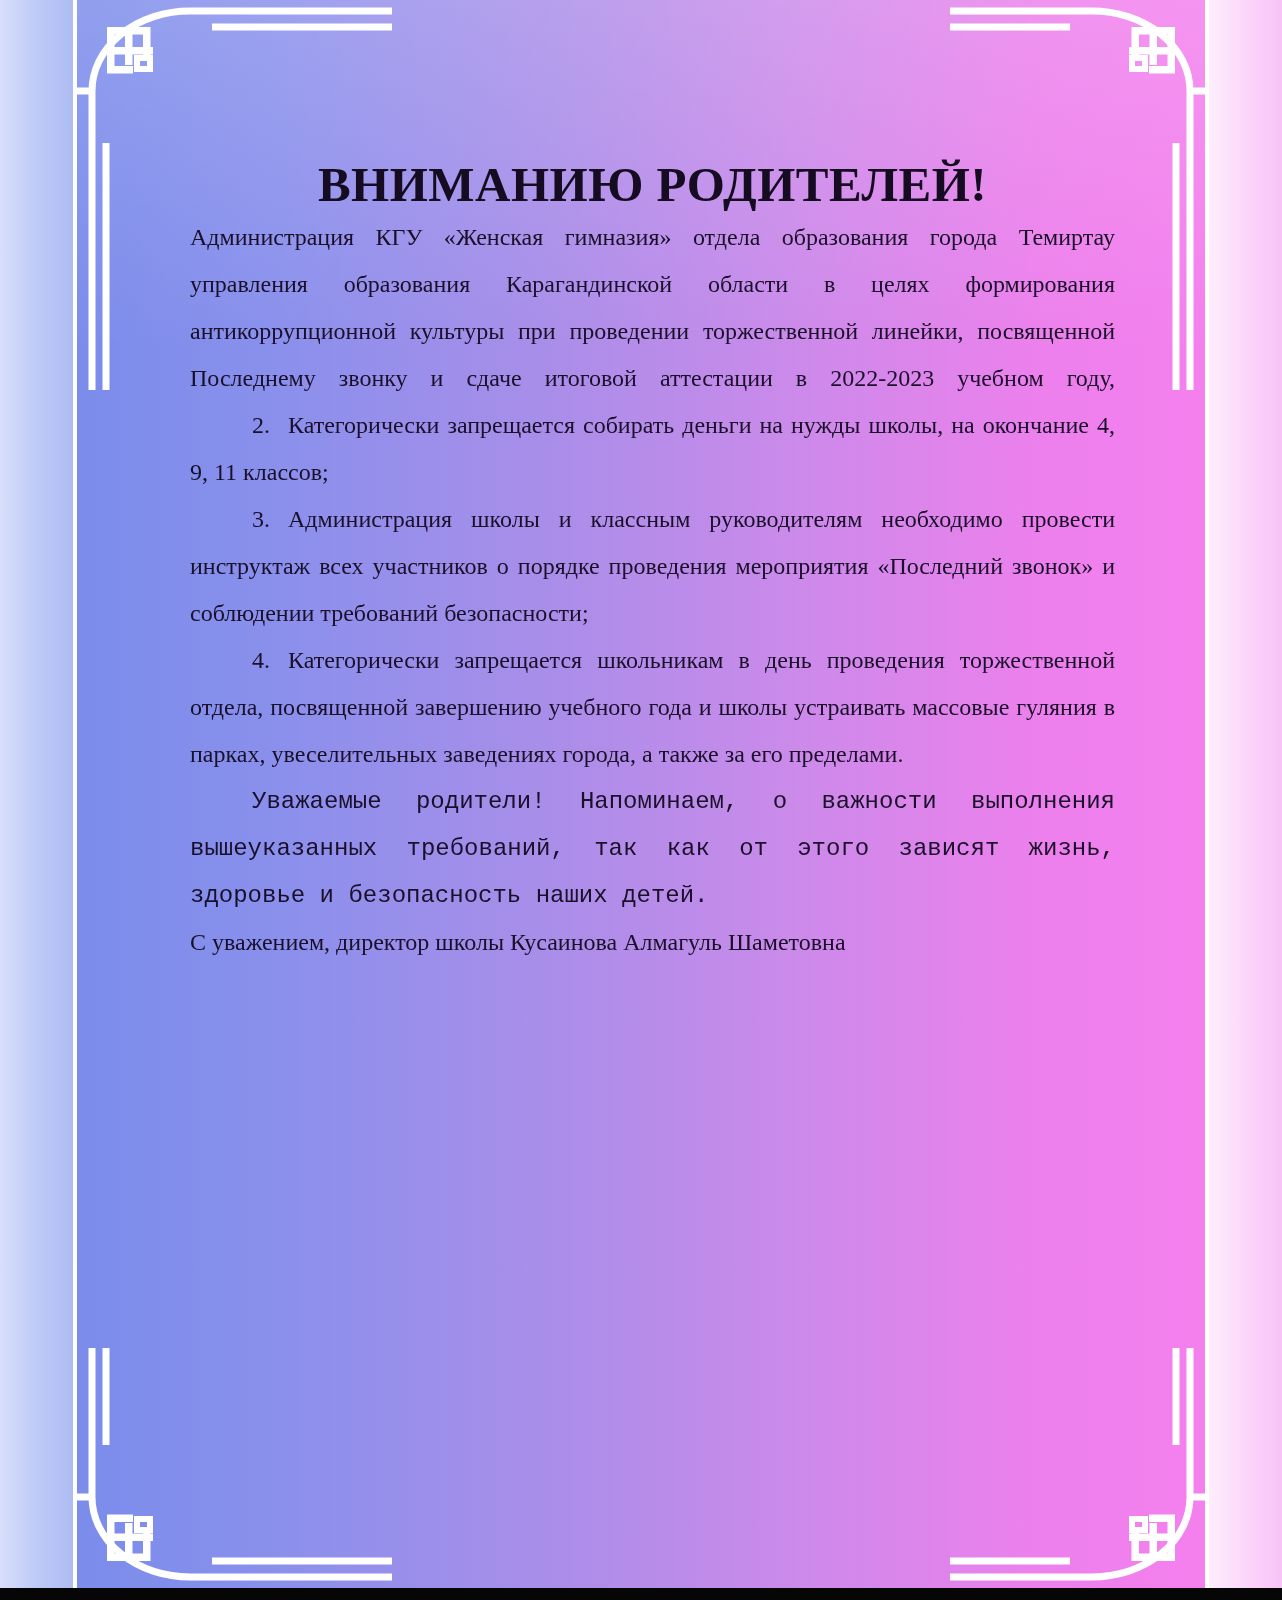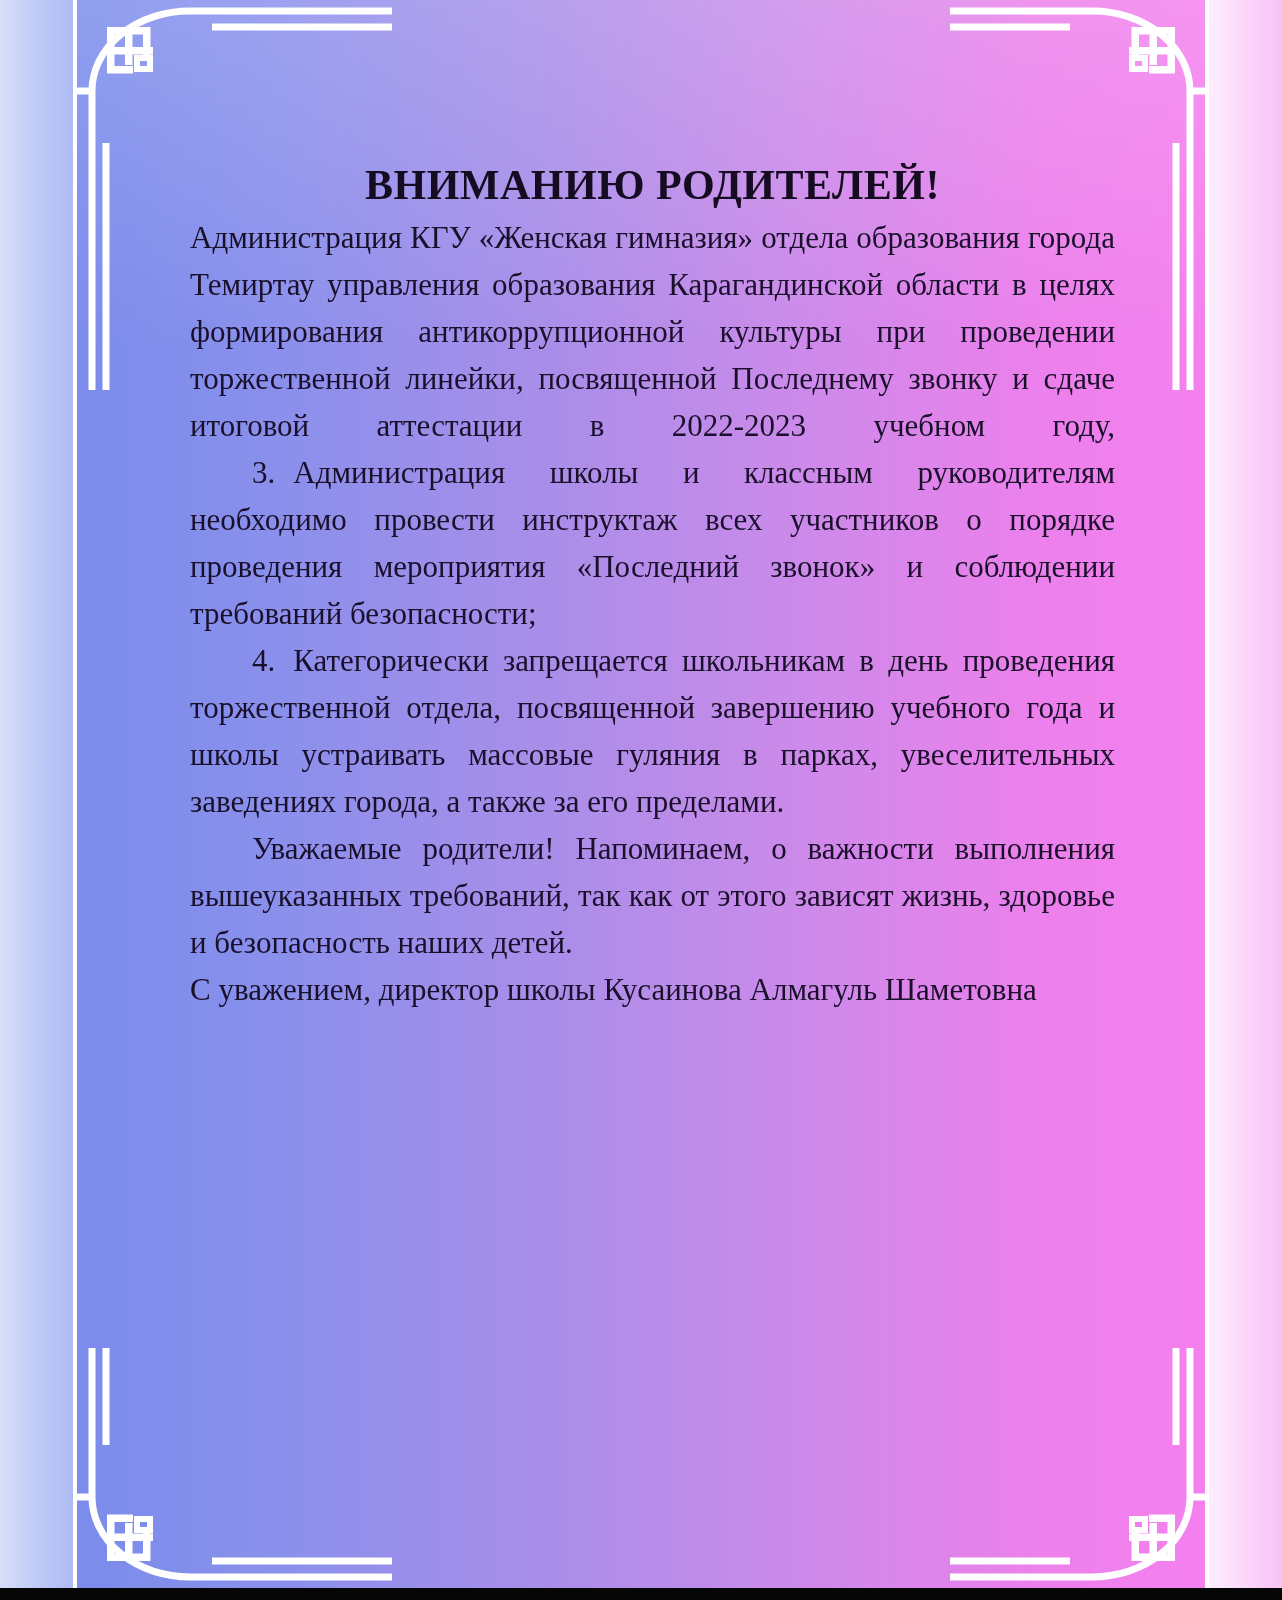--- a/index.html
+++ b/index.html
@@ -49,32 +49,32 @@
   .corner.br{right:62px;bottom:12px;width:270px;height:240px;}
   .corner.br svg{right:0;bottom:0;transform:scale(-1,-1);}
 
   
   .content{
     position:absolute;left:190px;top:0;width:925px;
     color:#1a102b;
   }
   .title{
     margin:156px 0 0 0;
-    font-size:42px;line-height:58px;
+    font-size:49px;line-height:58px;
     font-weight:bold;text-align:center;
     letter-spacing:.5px;color:#150c22;
   }
   .content p{
-    margin:0;font-size:31px;line-height:47px;
+    margin:0;font-size:24px;line-height:47px;
     text-align:justify;
   }
   .intro{margin-top:22px;text-align-last:justify;}
   .warning{font-weight:bold;}
   .item{text-indent:62px;}
-  .closing{text-indent:62px;}
+  .closing{text-indent:62px;font-family:Liberation Mono, monospace;}
   .num{margin-right:18px;}
   .signature{
     font-weight:normal;font-size:31px;line-height:40px;
     margin-top:26px;text-align:left;
   }
 </style>
 </head>
 <body>
 
 <div class="page">
@@ -162,20 +162,21 @@
     </svg>
   </div>
 
   <div class="content">
     <h1 class="title">ВНИМАНИЮ РОДИТЕЛЕЙ!</h1>
 
     <p class="intro">Администрация КГУ «Женская гимназия» отдела образования города Темиртау управления образования Карагандинской области в целях формирования антикоррупционной культуры при проведении торжественной линейки, посвященной Последнему звонку и сдаче итоговой аттестации в 2022-2023 учебном году,</p>
 
 
 
+    <p class="item"><span class="num">2.</span><span>Категорически запрещается собирать деньги на нужды школы, на окончание 4, 9, 11 классов;</span></p>
 
     <p class="item"><span class="num">3.</span><span>Администрация школы и классным руководителям необходимо провести инструктаж всех участников о порядке проведения мероприятия «Последний звонок» и соблюдении требований безопасности;</span></p>
 
     <p class="item"><span class="num">4.</span><span>Категорически запрещается школьникам в день проведения торжественной отдела, посвященной завершению учебного года и школы устраивать массовые гуляния в парках, увеселительных заведениях города, а также за его пределами.</span></p>
 
     <p class="closing">Уважаемые родители! Напоминаем, о важности выполнения вышеуказанных требований, так как от этого зависят жизнь, здоровье и безопасность наших детей.</p>
 
     <p class="signature">С уважением, директор школы Кусаинова Алмагуль Шаметовна</p>
   </div>
 

